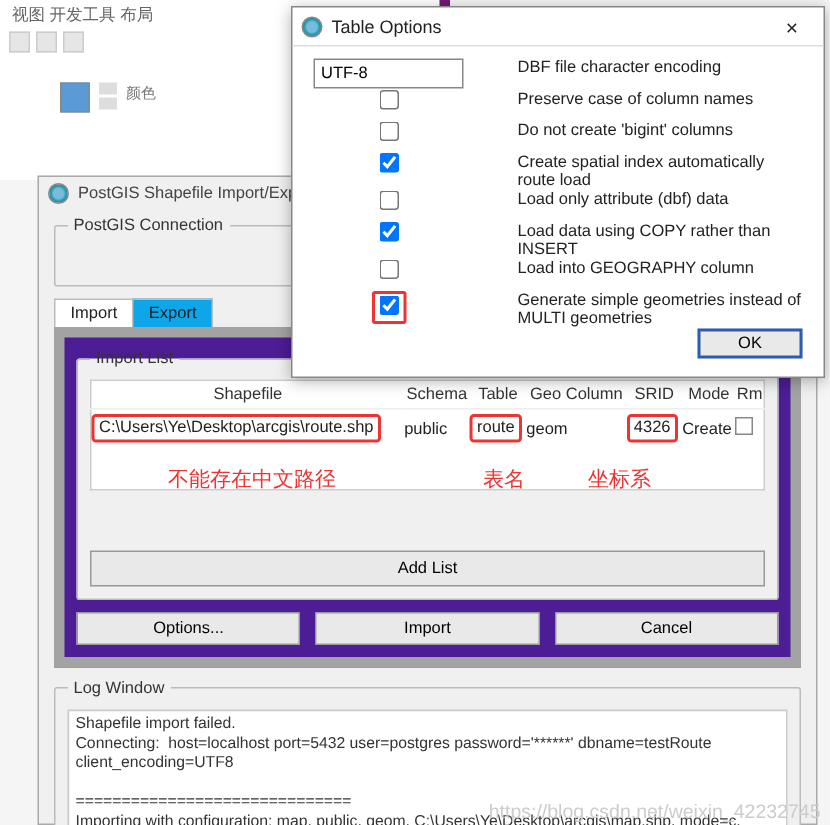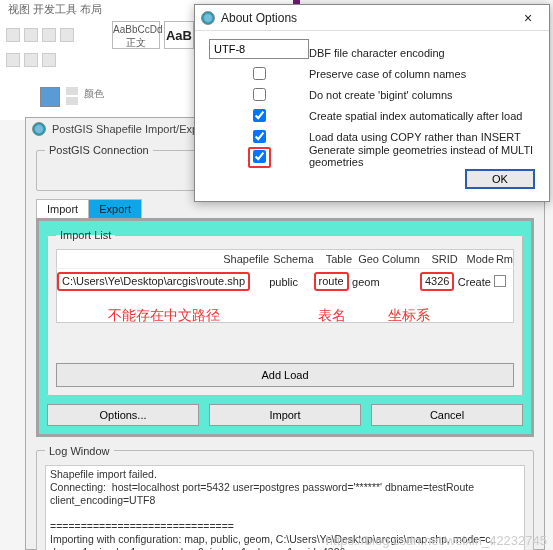--- a/index.html
+++ b/index.html
@@ -20,68 +20,59 @@
 .pg-title { height: 22px; display: flex; align-items: center; gap: 6px; padding: 0 6px; font-size: 11px; color: #444; }
 .pg-title .ico { width: 14px; height: 14px; border-radius: 50%; background: radial-gradient(circle, #7bd 40%, #29a 60%); border: 1px solid #888; flex: 0 0 auto; }
 .pg-body { padding: 4px 10px 8px; }
 fieldset { border: 1px solid #bbb; border-radius: 2px; padding: 8px; margin-bottom: 8px; background: #f0f0f0; }
 legend { font-size: 11px; padding: 0 4px; color: #333; }
 
 
 .tabs { display: flex; margin-top: 6px; }
 .tab { border: 1px solid #bbb; border-bottom: none; padding: 3px 10px; font-size: 11px; background: #0ea5e9; margin-right: -1px; }
 .tab.active { background: #fff; }
-.tab-panel { border: 3px solid #a3a3a3; padding: 8px; background: #5eead4; }
+.tab-panel { border: 7px solid #a3a3a3; padding: 8px; background: #4c1d95; }
 
 
 .tbl { width: 100%; border: 1px solid #ccc; background: #fff; font-size: 11px; border-collapse: collapse; }
-.tbl th { text-align: right; font-weight: normal; padding: 3px 0; background: #fff; border-bottom: 1px solid #eee; color: #333; }
+.tbl th { text-align: center; font-weight: normal; padding: 3px 0; background: #fff; border-bottom: 1px solid #eee; color: #333; }
 .tbl td { padding: 3px 0; vertical-align: middle; }
 .hl-r { border: 2px solid #e33; border-radius: 3px; display: inline-block; padding: 0 3px; line-height: 15px; }
 .tbl-pad { height: 28px; }
 .chk { width: 12px; height: 12px; border: 1px solid #888; display: inline-block; }
 
 .annot { color: #e33; font-size: 14px; position: absolute; }
 .btn-wide { width: 100%; height: 24px; border: 1px solid #999; background: #e9e9e9; font-size: 11px; margin-top: 4px; cursor: pointer; }
 .btn-row { display: flex; gap: 10px; margin-top: 8px; }
 .btn-row button { flex: 1; height: 22px; border: 1px solid #999; background: #e9e9e9; font-size: 11px; cursor: pointer; }
 
 .log-box { width: 100%; height: 102px; overflow: auto; background: #fff; border: 1px solid #ccc; font-size: 10.5px; color: #333; padding: 2px 4px; line-height: 13px; white-space: pre-wrap; }
 
 
 .dlg { position: absolute; left: 194px; top: 4px; width: 356px; background: #fff; border: 1px solid #888; box-shadow: 0 2px 10px rgba(0,0,0,0.3); z-index: 50; }
 .dlg-title { height: 26px; display: flex; align-items: center; padding: 0 6px; font-size: 12px; color: #222; border-bottom: 1px solid #ddd; }
 .dlg-title .ico { width: 14px; height: 14px; border-radius: 50%; background: radial-gradient(circle, #7bd 40%, #29a 60%); border: 1px solid #888; margin-right: 6px; flex: 0 0 auto; }
 .dlg-title .x { margin-left: auto; width: 30px; text-align: center; font-size: 14px; cursor: pointer; }
 .dlg-body { padding: 8px 14px 10px; }
-.opt-row { display: flex; align-items: flex-end; min-height: 20px; margin-bottom: 1px; }
+.opt-row { display: flex; align-items: flex-start; min-height: 20px; margin-bottom: 1px; gap: 36px; }
 .opt-row .c1 { width: 100px; display: flex; justify-content: center; }
 .opt-row .c2 { flex: 1; font-size: 11px; color: #222; }
 .enc { width: 100px; height: 20px; border: 1px solid #888; padding: 2px 4px; font-size: 11px; }
 input.cb { width: 13px; height: 13px; }
 .hl-last { border: 2px solid #e33; padding: 1px 3px; border-radius: 2px; }
 .dlg-foot { display: flex; justify-content: flex-end; padding: 0 0 2px; }
 .ok-btn { width: 70px; height: 20px; border: 2px solid #2a5db0; background: #e9e9e9; font-size: 11px; cursor: pointer; text-align: center; }
 
 .watermark { position: absolute; right: 6px; bottom: 2px; color: #ccc; font-size: 13px; z-index: 100; }
 </style>
 </head>
 <body>
 
 <div class="bg-word">
   <div class="bg-tabs">视图     开发工具     布局</div>
-  <div class="bg-row">
-    <div class="bg-ico"></div>
-    <div class="bg-ico"></div>
-    <div class="bg-ico"></div>
-    <div class="bg-ico"></div>
-    <div style="width:30px"></div>
-    <div class="bg-style1"><span>AaBbCcDd</span><br><span>正文</span></div>
-    <div class="bg-style2">AaB</div>
-  </div>
   <div class="bg-row">
     <div class="bg-ico"></div>
     <div class="bg-ico"></div>
     <div class="bg-ico"></div>
   </div>
   <div class="bg-fill">
     <div class="bg-sw"></div>
     <div style="display:flex;flex-direction:column;gap:2px">
         <div style="width:12px;height:8px;background:#ddd"></div>
         <div style="width:12px;height:8px;background:#ddd"></div>
@@ -130,21 +121,21 @@
           </tr>
           <tr class="tbl-pad">
                 <td colspan="7"></td>
               </tr>
         </tbody>
           </table>
         <span class="annot" style="left:60px; top:66px;">不能存在中文路径</span>
         <span class="annot" style="left:270px; top:66px;">表名</span>
         <span class="annot" style="left:340px; top:66px;">坐标系</span>
         <div style="height:36px"></div>
-        <button class="btn-wide">Add Load</button>
+        <button class="btn-wide">Add List</button>
       </fieldset>
       <div class="btn-row">
         <button>Options...</button>
         <button>Import</button>
         <button>Cancel</button>
       </div>
     </div>
 
     <fieldset style="margin-top:8px;">
       <legend>Log Window</legend>
@@ -157,21 +148,21 @@
 Shapefile type: Arc
 PostGIS type: LINESTRING[2]
 Shapefile import completed.</div>
     </fieldset>
   </div>
 </div>
 
 <div class="dlg">
   <div class="dlg-title">
     <span class="ico"></span>
-    <span>About Options</span>
+    <span>Table Options</span>
     <span class="x">×</span>
   </div>
   <div class="dlg-body">
     <div class="opt-row">
       <div class="c1" style="justify-content:flex-start;">
           <input class="enc" value="UTF-8" style="">
         </div>
       <div class="c2">DBF file character encoding</div>
     </div>
     <div id="opts-container">
@@ -184,27 +175,39 @@
         <div class="opt-row">
           <div class="c1">
             <input type="checkbox" class="cb" style="">
           </div>
           <div class="c2">Do not create 'bigint' columns</div>
         </div>
         <div class="opt-row">
           <div class="c1">
             <input type="checkbox" class="cb" checked="" style="">
           </div>
-          <div class="c2">Create spatial index automatically after load</div>
+          <div class="c2">Create spatial index automatically route load</div>
+        </div>
+        <div class="opt-row">
+          <div class="c1">
+            <input type="checkbox" class="cb" style="">
+          </div>
+          <div class="c2">Load only attribute (dbf) data</div>
         </div>
         <div class="opt-row">
           <div class="c1">
             <input type="checkbox" class="cb" checked="" style="">
           </div>
           <div class="c2">Load data using COPY rather than INSERT</div>
+        </div>
+        <div class="opt-row">
+          <div class="c1">
+            <input type="checkbox" class="cb" style="">
+          </div>
+          <div class="c2">Load into GEOGRAPHY column</div>
         </div>
         <div class="opt-row">
           <div class="c1">
             <span class="hl-last"><input type="checkbox" class="cb" checked="" style=""></span>
           </div>
           <div class="c2">Generate simple geometries instead of MULTI geometries</div>
         </div>
       </div>
     <div class="dlg-foot">
       <button class="ok-btn">OK</button>

